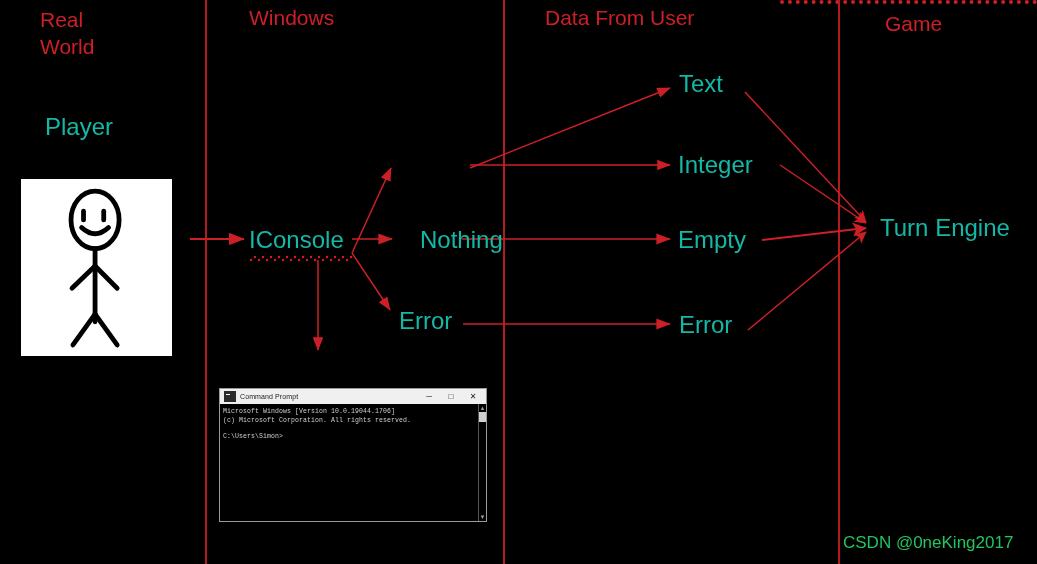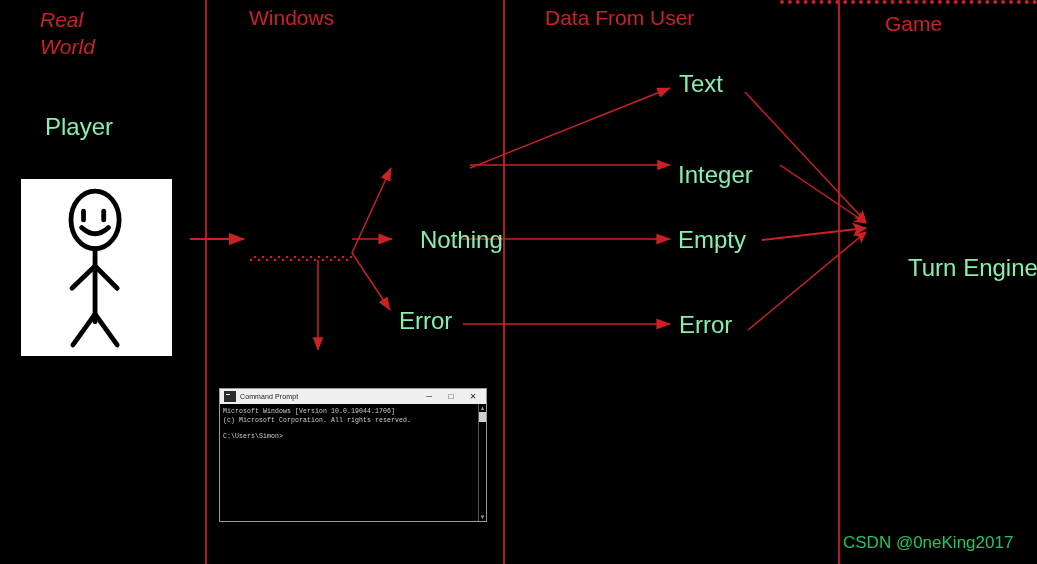--- a/index.html
+++ b/index.html
@@ -36,21 +36,21 @@
   
   .top-dotted {
     position: absolute;
     top: 0px;
     height: 0;
     border-top: 4px dotted #cc2026;
   }
   
   .node {
     position: absolute;
-    color: #86efac;
+    color: #14b8a6;
     font-size: 24px;
     line-height: 28px;
     white-space: nowrap;
     font-family: "Liberation Sans", sans-serif;
   }
   
   .squiggle {
     position: absolute;
     height: 6px;
     background-image:
@@ -186,21 +186,21 @@
 <body>
 
 <div id="canvas">
 
   <div class="top-dotted" style="left:780px; width:257px;"></div>
 
   <div class="divider" style="left:205px;"></div>
   <div class="divider" style="left:503px;"></div>
   <div class="divider" style="left:838px;"></div>
 
-  <div class="col-header" style="left:40px; top:6px;font-style:italic;">Real
+  <div class="col-header" style="left:40px; top:6px;">Real
 World</div>
   <div class="col-header" style="left:249px; top:4px;text-align:center;">Windows</div>
   <div class="col-header" style="left:545px; top:4px;">Data From User</div>
   <div class="col-header" style="left:885px; top:10px;">Game</div>
 
   <svg id="arrows" viewBox="0 0 1037 564" xmlns="http://www.w3.org/2000/svg">
     <defs>
       <marker id="ah" markerWidth="9" markerHeight="7" refX="8.5" refY="3.5" orient="auto" markerUnits="strokeWidth">
         <path d="M0,0 L9,3.5 L0,7 z" fill="#cc2026"></path>
       </marker>
@@ -228,31 +228,32 @@
     <line x1="463" y1="324" x2="670" y2="324" stroke="#cc2026" stroke-width="1.6" marker-end="url(#ah)"></line>
 
     <line x1="745" y1="92" x2="866" y2="222" stroke="#cc2026" stroke-width="1.5" marker-end="url(#ahbig)"></line>
     <line x1="780" y1="165" x2="866" y2="223" stroke="#cc2026" stroke-width="1.5" marker-end="url(#ahbig)"></line>
     <line x1="762" y1="240" x2="866" y2="228" stroke="#cc2026" stroke-width="1.8" marker-end="url(#ahbig)"></line>
     <line x1="748" y1="330" x2="866" y2="232" stroke="#cc2026" stroke-width="1.5" marker-end="url(#ahbig)"></line>
   </svg>
 
   <div class="node" style="left:45px; top:113px;">Player</div>
 
+  <div class="node" style="left:249px; top:226px;">IConsole</div>
   <div class="squiggle" style="left:249px; top:256px; width:104px;"></div>
 
   <div class="node" style="left:420px; top:226px;">Nothing</div>
   <div class="node" style="left:399px; top:307px;">Error</div>
 
   <div class="node" style="left:679px; top:70px;">Text</div>
-  <div class="node" style="left:678px; top:161px;">Integer</div>
+  <div class="node" style="left:678px; top:151px;">Integer</div>
   <div class="node" style="left:678px; top:226px;">Empty</div>
   <div class="node" style="left:679px; top:311px;">Error</div>
 
-  <div class="node" style="left:908px; top:214px;margin-top:40px;">Turn Engine</div>
+  <div class="node" style="left:880px; top:214px;">Turn Engine</div>
 
   <div class="player-box" style="left:18px; top:176px; width:157px; height:183px;">
     <svg width="100%" height="100%" viewBox="0 0 157 183">
       <g stroke="#000000" stroke-width="5" fill="none" stroke-linecap="round">
         <ellipse cx="77" cy="42" rx="25" ry="30" stroke-width="5"></ellipse>
         <line x1="65" y1="33" x2="65" y2="42" stroke-width="5"></line>
         <line x1="86" y1="33" x2="86" y2="42" stroke-width="5"></line>
         <path d="M63,50 Q77,63 91,50" stroke-width="5"></path>
         <line x1="77" y1="72" x2="77" y2="148"></line>
         <line x1="77" y1="90" x2="53" y2="113"></line>

